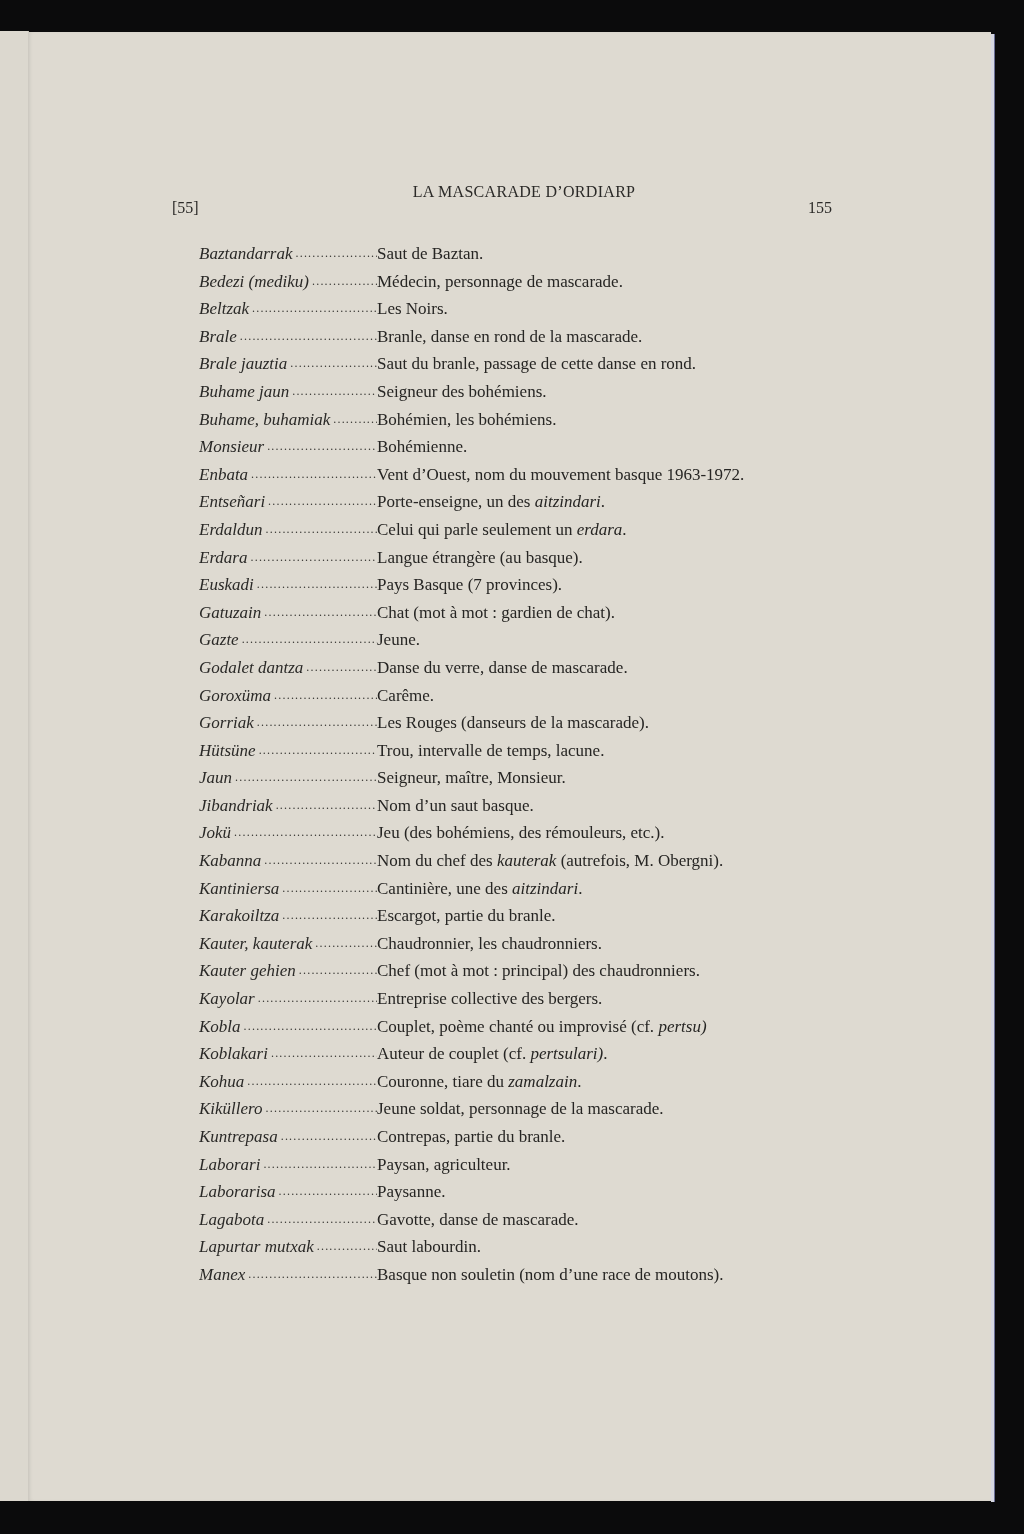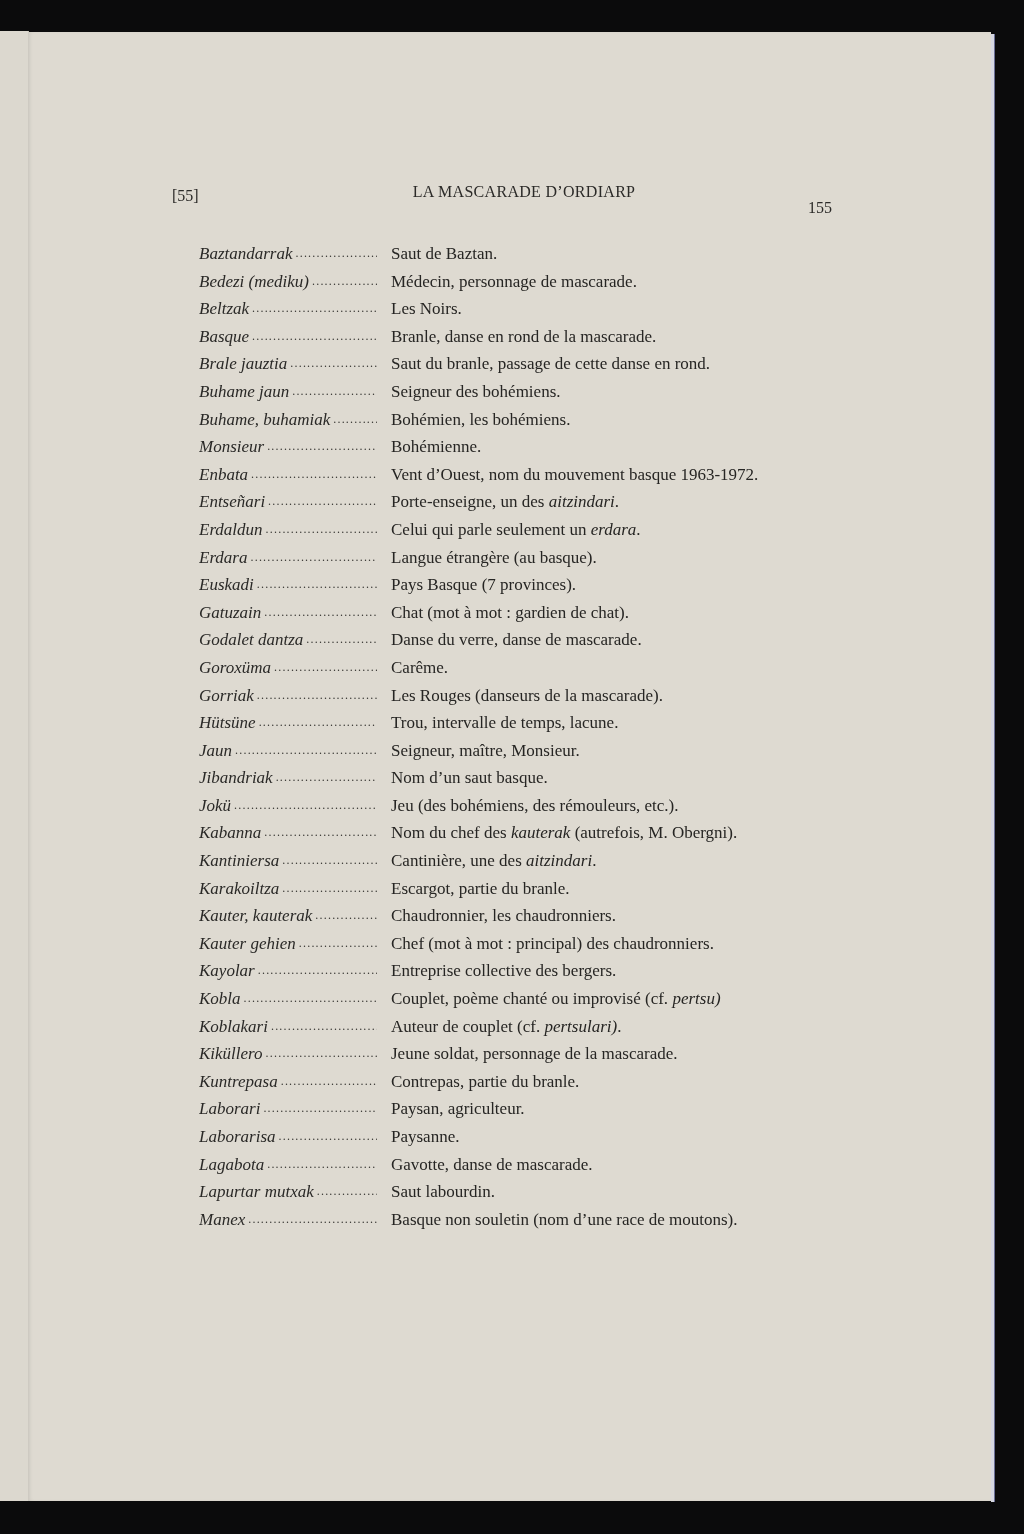--- a/index.html
+++ b/index.html
@@ -21,21 +21,21 @@
     }
     .page-edge {
       position: absolute; left: 991px; top: 34px; width: 3px; height: 1468px;
       background: #d7d8e2;
       border-right: 1px solid #6b6f96;
     }
     .header {
       position: absolute; top: 183px; left: 172px; width: 660px; height: 24px;
       font-size: 16px; color: #2b2a28;
     }
-    .header .left { position: absolute; left: 0; top: 4px; }
+    .header .left { position: absolute; left: 0; top: 16px; }
     .header .center { position: absolute; left: 0; right: 0; top: 0; text-align: center; letter-spacing: 0.3px; padding-left: 44px; }
     .header .right { position: absolute; right: 0; top: 16px; }
     .glossary {
       position: absolute; top: 240px; left: 199px; width: 640px;
     }
     .row {
       height: 27.6px; line-height: 27.6px;
       display: flex; align-items: center;
       font-size: 17px; color: #262523; white-space: nowrap;
     }
@@ -44,21 +44,21 @@
       font-style: italic; color: #2a2927;
     }
     .term .t { flex: 0 0 auto; }
     .term .dots {
       flex: 1 1 auto; overflow: hidden; margin-left: 3px;
       font-style: normal; font-size: 12px; letter-spacing: 1.2px; color: #3a3936;
     }
     .term .dots::after {
       content: "....................................................................................";
     }
-    .def { margin-left: 14px; }
+    .def { margin-left: 0; }
     .def i { font-style: italic; }
   </style>
 </head>
 <body>
 
 <div class="prev-sheet"></div>
 <div class="page"></div>
 <div class="page-edge"></div>
 
 <div class="header">
@@ -84,21 +84,21 @@
     </div>
     <div class="row">
       <span class="term">
         <span class="t">Beltzak</span>
         <span class="dots"></span>
       </span>
       <span class="def"><span>Les Noirs.</span></span>
     </div>
     <div class="row">
       <span class="term">
-        <span class="t">Basque</span>
+        <span class="t">Brale</span>
         <span class="dots"></span>
       </span>
       <span class="def"><span>Branle, danse en rond de la mascarade.</span></span>
     </div>
     <div class="row">
       <span class="term">
         <span class="t">Brale jauztia</span>
         <span class="dots"></span>
       </span>
       <span class="def"><span>Saut du branle, passage de cette danse en rond.</span></span>
@@ -161,20 +161,27 @@
     </div>
     <div class="row">
       <span class="term">
         <span class="t">Gatuzain</span>
         <span class="dots"></span>
       </span>
       <span class="def"><span>Chat (mot à mot : gardien de chat).</span></span>
     </div>
     <div class="row">
       <span class="term">
+        <span class="t">Gazte</span>
+        <span class="dots"></span>
+      </span>
+      <span class="def"><span>Jeune.</span></span>
+    </div>
+    <div class="row">
+      <span class="term">
         <span class="t">Godalet dantza</span>
         <span class="dots"></span>
       </span>
       <span class="def"><span>Danse du verre, danse de mascarade.</span></span>
     </div>
     <div class="row">
       <span class="term">
         <span class="t">Goroxüma</span>
         <span class="dots"></span>
       </span>
@@ -263,20 +270,27 @@
         <span class="dots"></span>
       </span>
       <span class="def"><span>Couplet, poème chanté ou improvisé (cf. </span><i>pertsu)</i></span>
     </div>
     <div class="row">
       <span class="term">
         <span class="t">Koblakari</span>
         <span class="dots"></span>
       </span>
       <span class="def"><span>Auteur de couplet (cf. </span><i>pertsulari)</i><span>.</span></span>
+    </div>
+    <div class="row">
+      <span class="term">
+        <span class="t">Kohua</span>
+        <span class="dots"></span>
+      </span>
+      <span class="def"><span>Couronne, tiare du </span><i>zamalzain</i><span>.</span></span>
     </div>
     <div class="row">
       <span class="term">
         <span class="t">Kiküllero</span>
         <span class="dots"></span>
       </span>
       <span class="def"><span>Jeune soldat, personnage de la mascarade.</span></span>
     </div>
     <div class="row">
       <span class="term">

